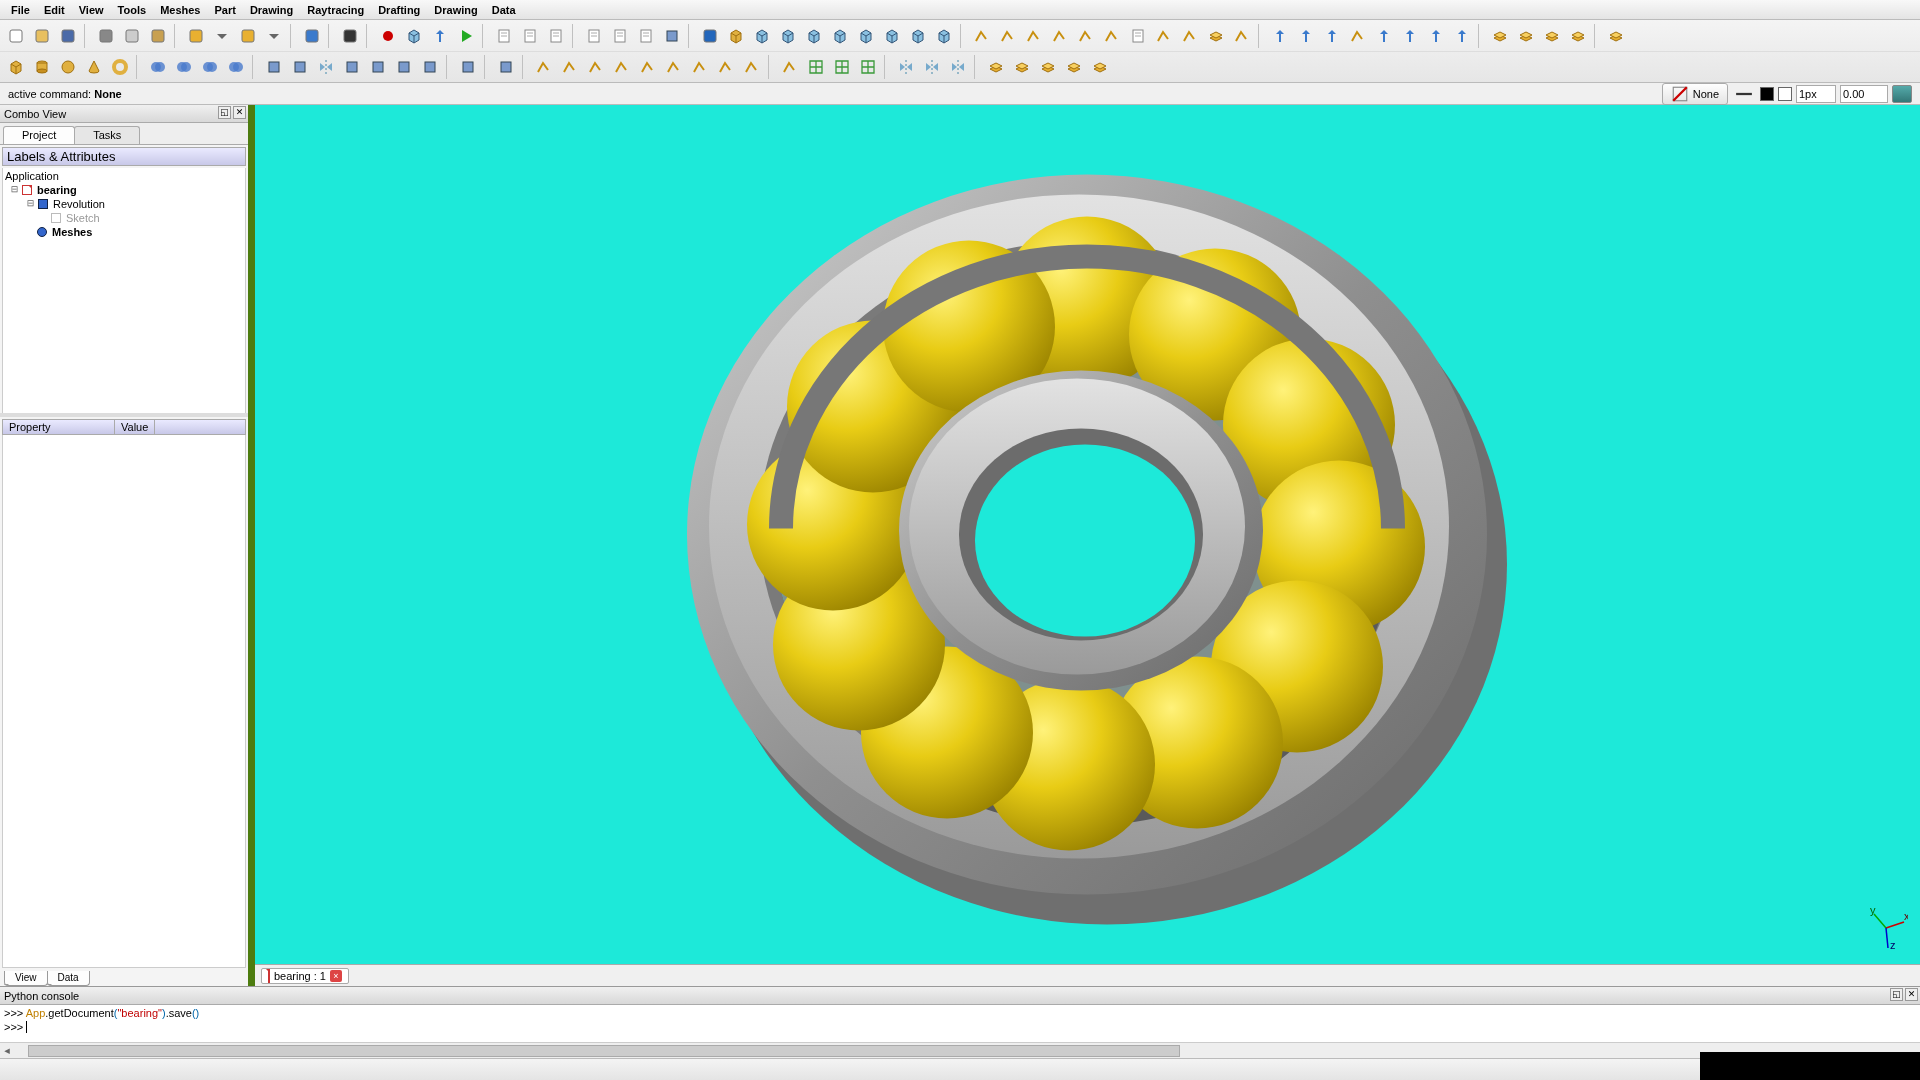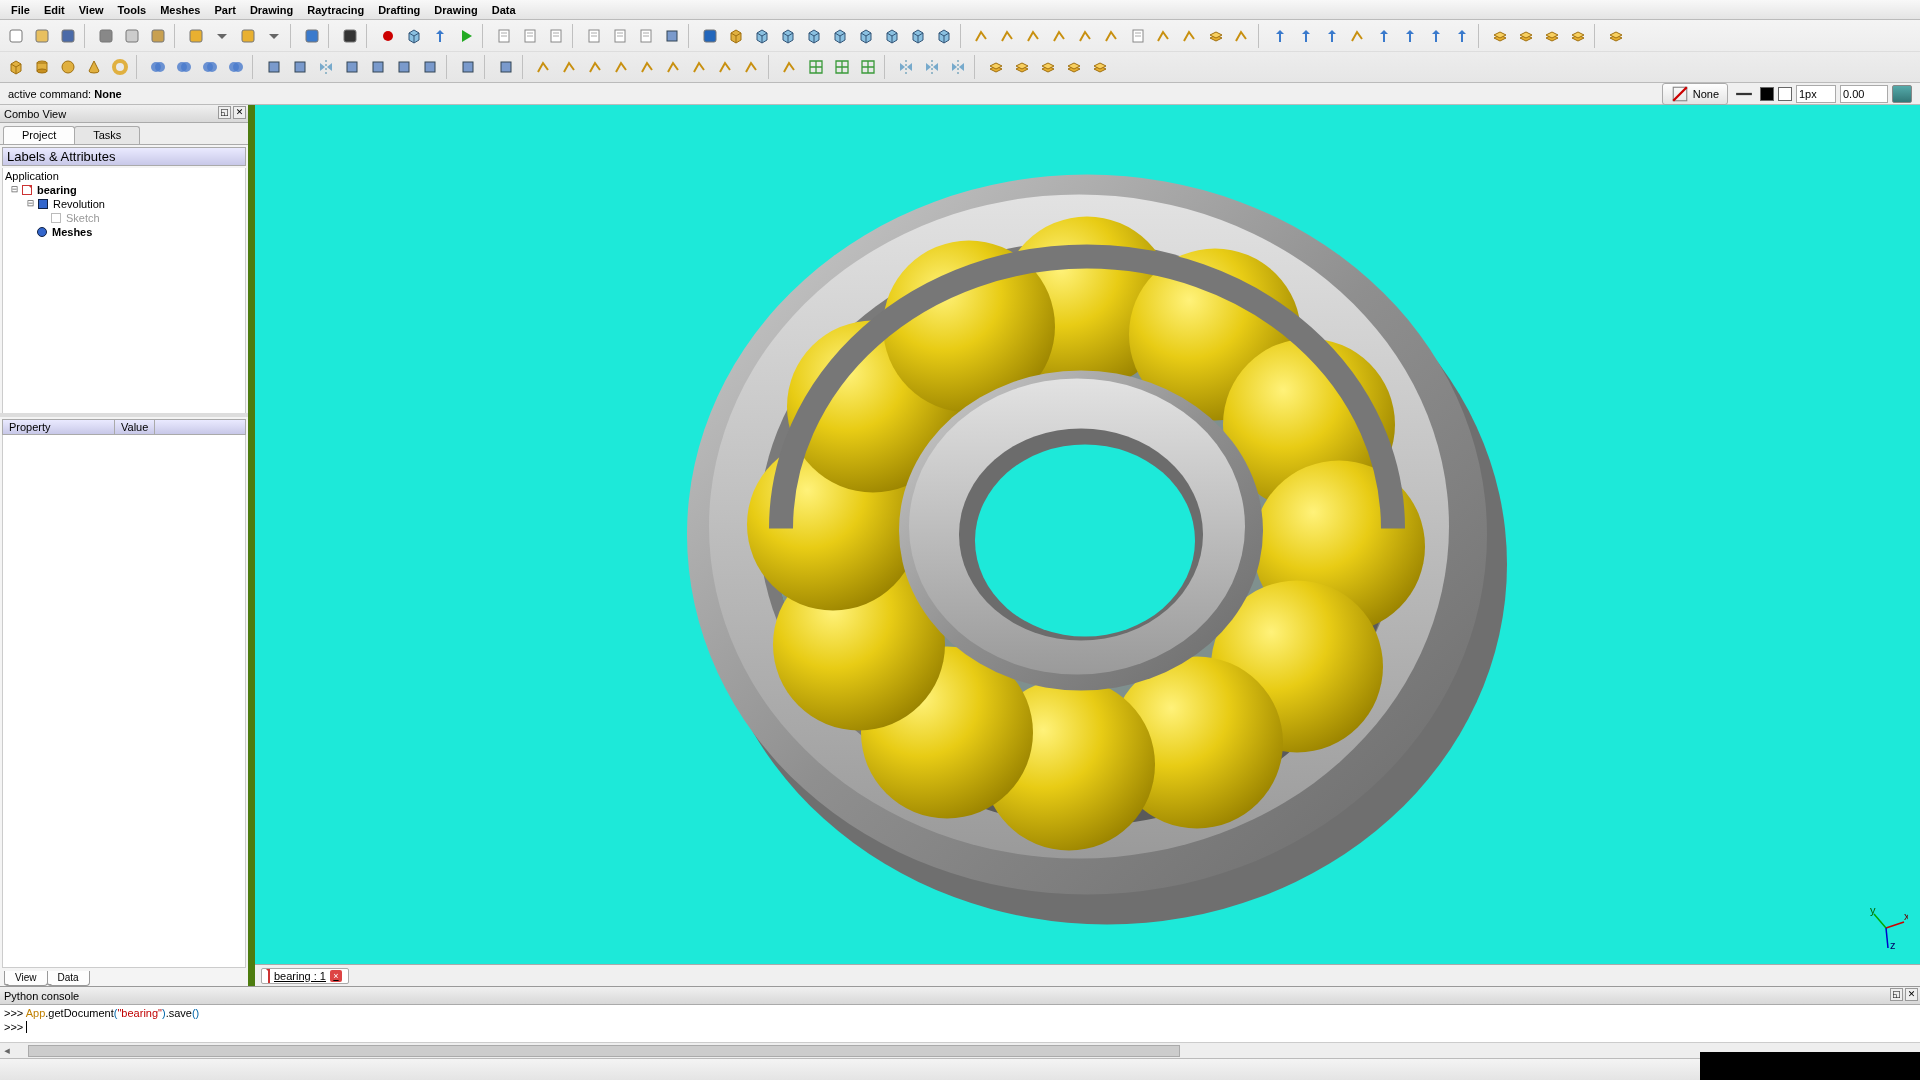--- a/index.html
+++ b/index.html
@@ -52,21 +52,21 @@
 .propheader div:first-child { width:112px; }
 .propbody { flex:1; background:#fff; margin:0 2px; border:1px solid #ccc; border-top:none; }
 .bottabs { height:18px; display:flex; align-items:flex-end; padding-left:4px; gap:0;}
 .btab { padding:0 10px; border:1px solid #999; border-top:none; background:#fdfdfd; font-size:10px; border-bottom-left-radius:4px; border-bottom-right-radius:4px; height:15px; line-height:13px; margin-right:-1px; position:relative;}
 .btab:before{content:"";position:absolute;left:-4px;bottom:0;width:4px;height:15px;border-bottom:1px solid #999;transform:skewX(25deg);}
 
 
 .viewwrap { flex:1; display:flex; flex-direction:column; background:#bbb; }
 .viewport { flex:1; background:#1de9d9; position:relative; overflow:hidden; }
 .doc-tabs { height:22px; background:#f0f0f0; border-top:1px solid #aaa; display:flex; align-items:center; padding-left:6px; gap:4px;}
-.doc-tab { display:flex; align-items:center; gap:4px; background:#fff; border:1px solid #aaa; padding:1px 6px; border-radius:2px;text-decoration:underline;}
+.doc-tab { display:flex; align-items:center; gap:4px; background:#fff; border:1px solid #aaa; padding:1px 6px; border-radius:2px;}
 .closex { width:12px; height:12px; background:#d44; color:#fff; border-radius:2px; font-size:9px; line-height:12px; text-align:center; cursor:default; }
 
 
 .pycon { height:72px; border-top:1px solid #999; display:flex; flex-direction:column;}
 .pybody { flex:1; background:#fff; font-family: Consolas, monospace; font-size:11px; padding:1px 4px; overflow:hidden; line-height:14px;}
 .pybody .kw { color:#c08000;}
 .pybody .str{ color:#c00000;}
 .pybody .punct{ color:#0066aa;}
 .hscroll { height:16px; background:#eee; border-top:1px solid #ccc; display:flex; align-items:center;}
 .hscroll .thumb { width:60%; height:12px; background:#ccc; margin-left:14px; border:1px solid #aaa;}

